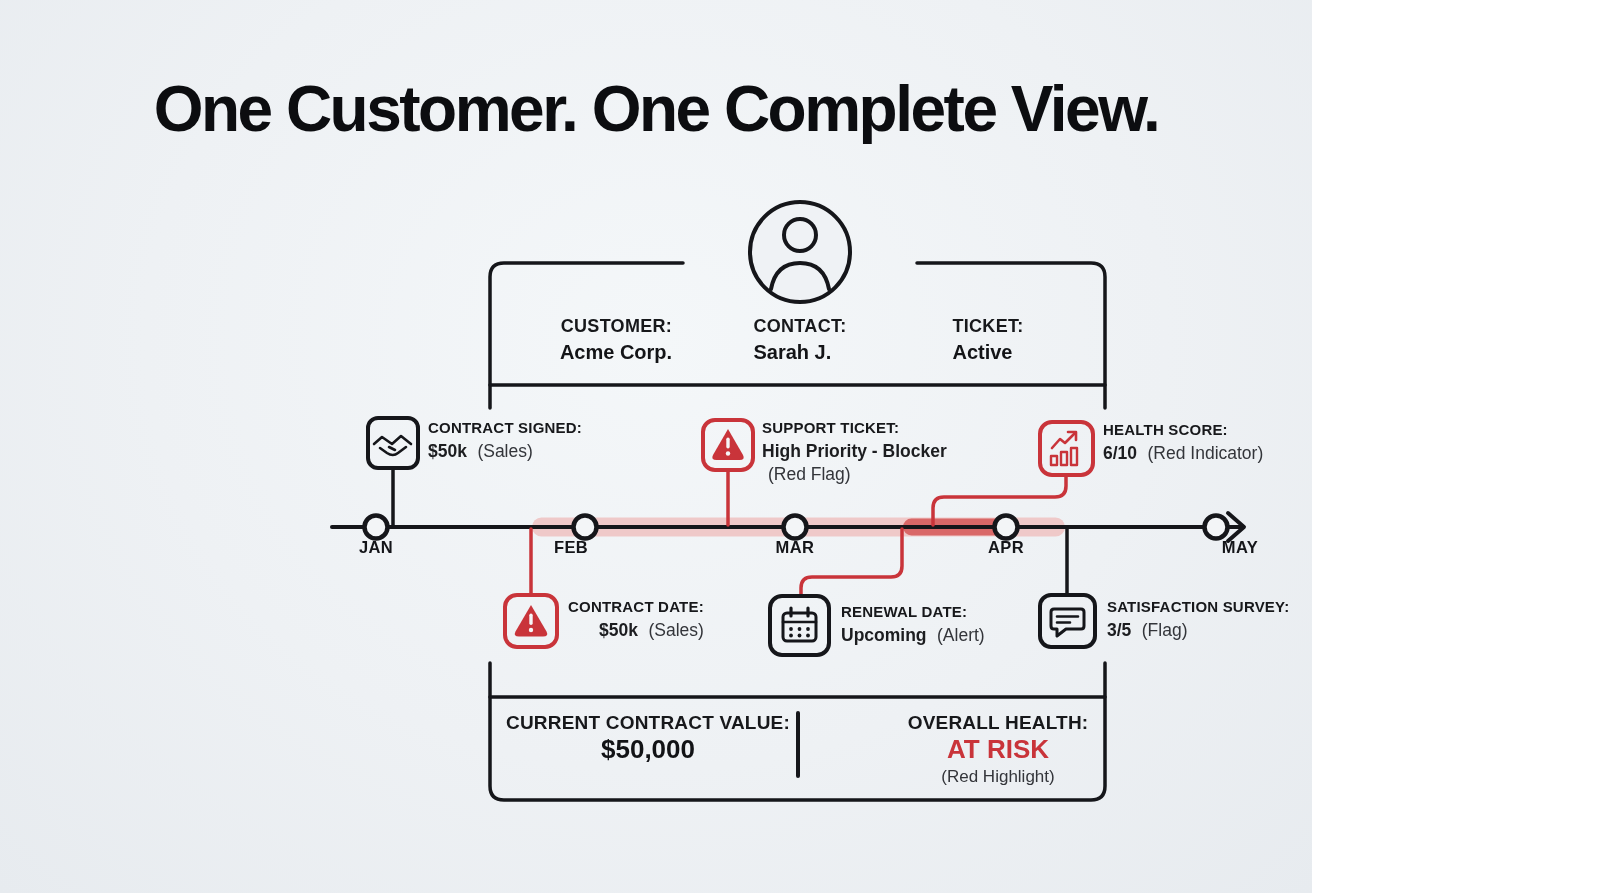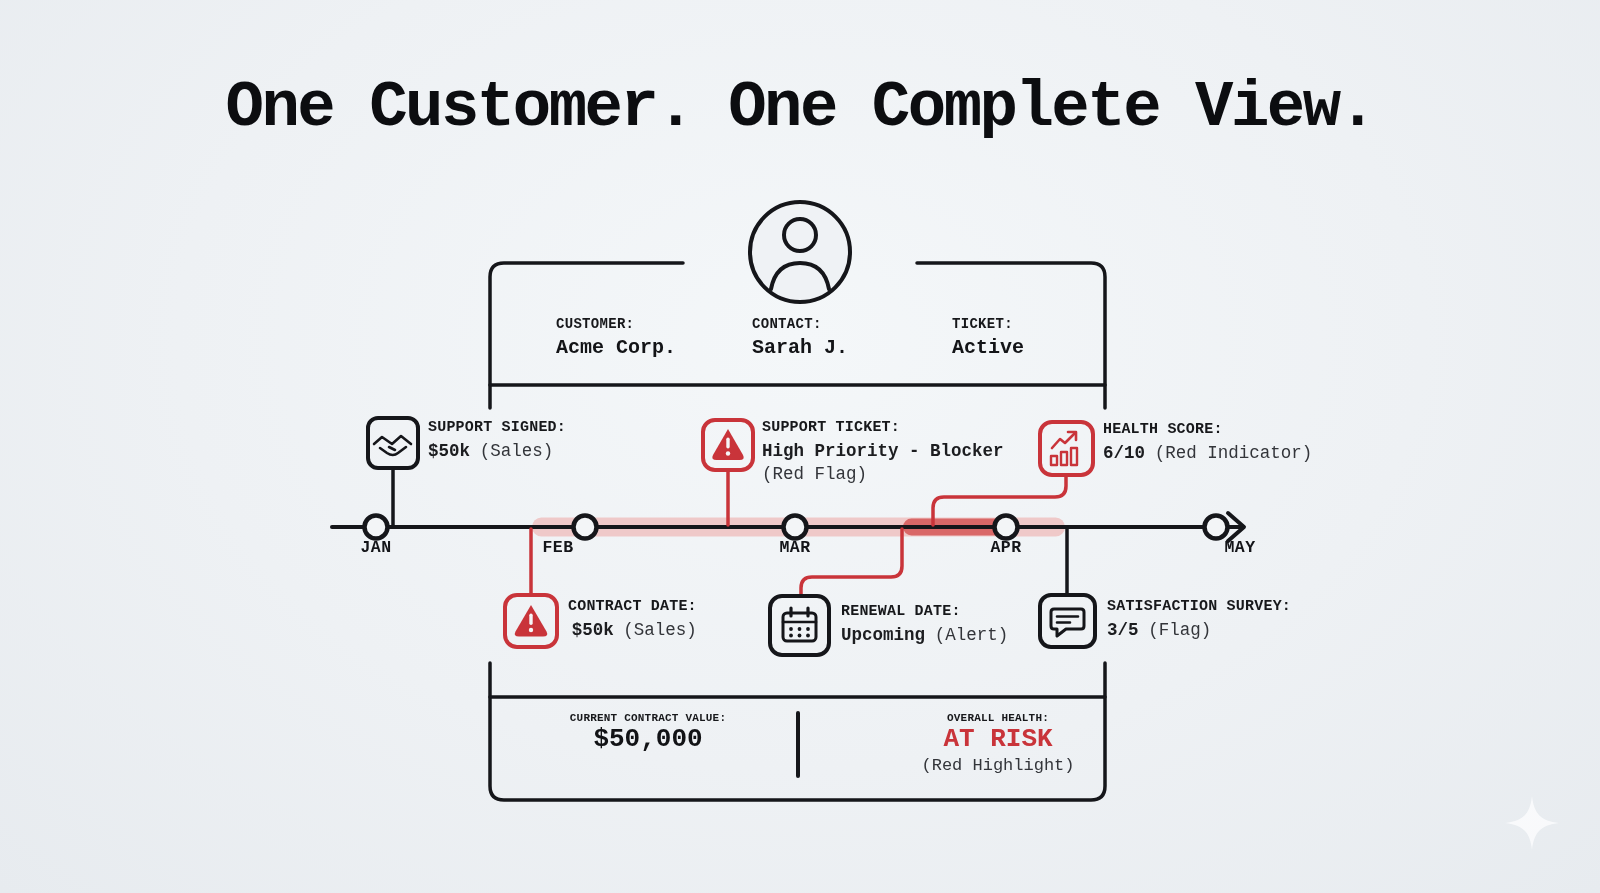--- a/index.html
+++ b/index.html
@@ -1,38 +1,38 @@
 <!DOCTYPE html>
 <html><head>
 <meta charset="utf-8">
 <style>
   html,body{margin:0;padding:0;}
   .stage{
-    position:relative; width:1600px; height:893px; overflow:hidden;
-    font-family:Liberation Mono, monospace; color:#15161a;
+    position:relative; width:1312px; height:893px; overflow:hidden;
+    font-family:Liberation Sans, sans-serif; color:#15161a;
     background:radial-gradient(ellipse at 50% 38%, #f4f7f9 0%, #eef1f4 55%, #e7ebef 100%);
   }
   .abs{position:absolute;}
   .title{
     left:0; right:0; top:72px; text-align:center;
     font-size:64px; font-weight:700; letter-spacing:-2.5px; color:#0c0d10;
   }
-  .col-label{font-size:14px; font-weight:700; letter-spacing:.3px; text-align:left; color:#17181b;}
+  .col-label{font-size:18px; font-weight:700; letter-spacing:.3px; text-align:right; color:#17181b;}
   .col-value{font-size:20px; font-weight:700; text-align:left; color:#131417; margin-top:4px;}
   .card-col{transform:translateX(-50%);}
   .month{
     transform:translateX(-50%);
     font-size:16.5px; font-weight:700; letter-spacing:.4px; color:#141519;
   }
   .event{line-height:22.5px;}
   .event .ev-label{font-size:15px; font-weight:700; letter-spacing:.2px; color:#17181b;}
   .event .ev-value{font-size:17.5px; font-weight:700; color:#1c1d20;}
-  .event .ev-note{font-size:17.5px; font-weight:400; color:#33353a;}
+  .event .ev-note{font-size:17.5px; font-weight:400; color:#33353a;margin-left:6px;}
   .event.note-newline .ev-note{display:block;}
-  .sum-label{font-size:11px; font-weight:700; letter-spacing:.2px; text-align:center; color:#17181b;}
+  .sum-label{font-size:19px; font-weight:700; letter-spacing:.2px; text-align:center; color:#17181b;}
   .sum-value{font-size:26px; font-weight:700; text-align:center; color:#121316; }
   .sum-value.risk{color:#c9343a;}
   .sum-note{font-size:17px; font-weight:400; text-align:center; color:#33353a; margin-top:2px;}
   svg .ink{stroke:#15161a;}
 </style>
 </head>
 <body>
 
 <div class="stage">
 
@@ -144,27 +144,27 @@
   <div class="abs card-col" style="left:800px; top:316px;">
     <div class="col-label">CONTACT:</div>
     <div class="col-value">Sarah J.</div>
   </div>
   <div class="abs card-col" style="left:988px; top:316px;">
     <div class="col-label">TICKET:</div>
     <div class="col-value">Active</div>
   </div>
 
   <div class="abs month" style="left:376px; top:538px;">JAN</div>
-  <div class="abs month" style="left:558px; top:538px;">FEB</div>
+  <div class="abs month" style="left:571px; top:538px;">FEB</div>
   <div class="abs month" style="left:795px; top:538px;">MAR</div>
   <div class="abs month" style="left:1006px; top:538px;">APR</div>
   <div class="abs month" style="left:1216px; top:538px;padding-left:48px;">MAY</div>
 
   <div class="abs event" style="left:428px; top:417px;">
-    <div class="ev-label">SUPPORT SIGNED:</div>
+    <div class="ev-label">CONTRACT SIGNED:</div>
     <div><span class="ev-value">$50k</span>
       <span class="ev-note">(Sales)</span></div>
   </div>
   <div class="abs event note-newline" style="left:762px; top:417px;">
     <div class="ev-label">SUPPORT TICKET:</div>
     <div><span class="ev-value">High Priority - Blocker</span>
       <span class="ev-note">(Red Flag)</span></div>
   </div>
   <div class="abs event" style="left:1103px; top:419px;">
     <div class="ev-label">HEALTH SCORE:</div>

